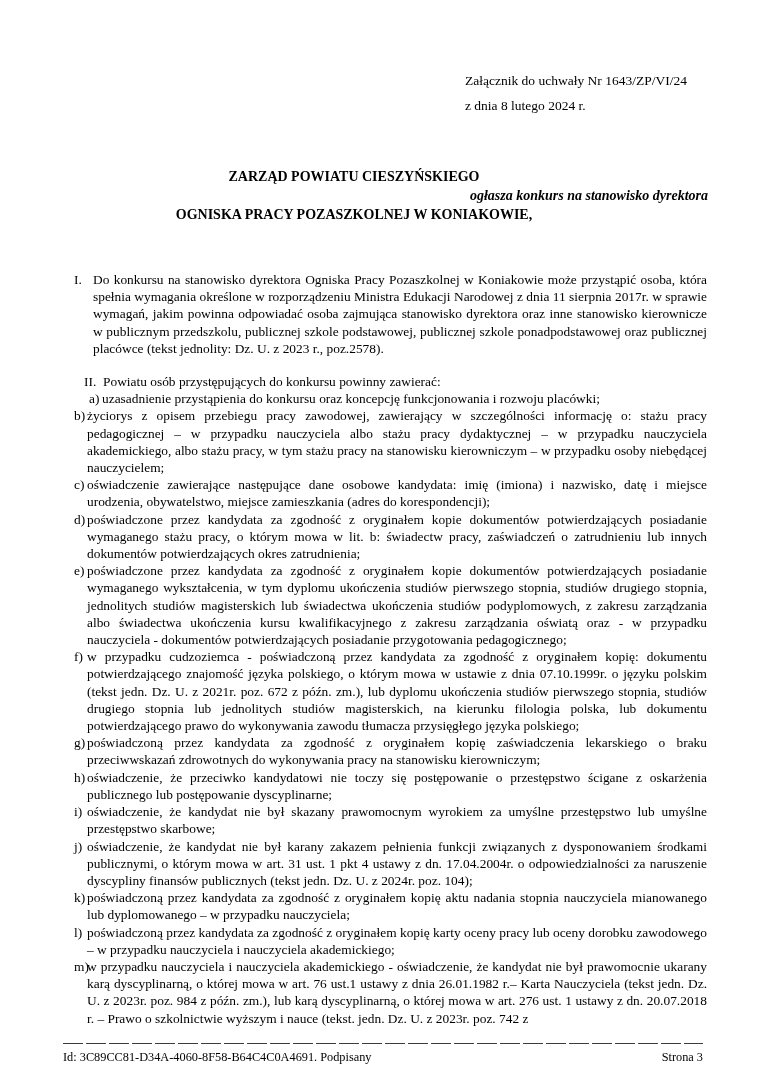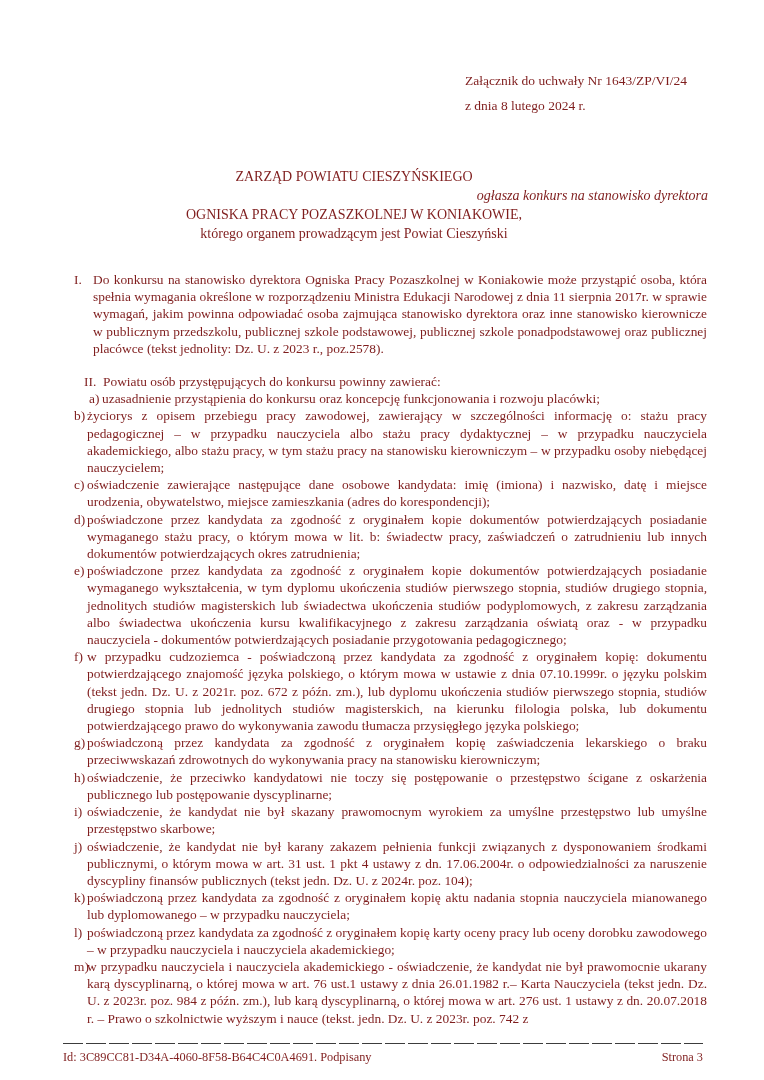--- a/index.html
+++ b/index.html
@@ -5,36 +5,36 @@
   html, body { margin: 0; padding: 0; }
   body {
     width: 764px; height: 1080px;
     background: #e8e8e8;
     font-family: "Liberation Serif", "DejaVu Serif", serif;
   }
   .page {
     position: relative;
     width: 764px; height: 1080px;
     background: #ffffff;
-    color: #7f1d1d;
+    color: #000000;
     overflow: hidden;
   }
   .attach-block {
     position: absolute;
     left: 465px; top: 68px;
     font-size: 13.5px;
     line-height: 25px;
     white-space: nowrap;
   }
   .title-block {
     position: absolute;
     left: 0; top: 167px;
     width: 708px;
     text-align: center;
-    font-weight: normal;
+    font-weight: bold;
     font-size: 14px;
     line-height: 19px;
   }
   .title-block .italic-line { font-style: italic; text-align: right; }
   .doc-body {
     position: absolute;
     left: 74px; top: 271px;
     width: 633px;
     font-size: 13.4px;
     line-height: 17.2px;
@@ -72,21 +72,20 @@
 
   <div class="attach-block">
     <div>Załącznik do uchwały Nr 1643/ZP/VI/24</div>
     <div>z dnia 8 lutego 2024 r.</div>
   </div>
 
   <div class="title-block">
     <div>ZARZĄD POWIATU CIESZYŃSKIEGO</div>
     <div class="italic-line">ogłasza konkurs na stanowisko dyrektora</div>
     <div>OGNISKA PRACY POZASZKOLNEJ W KONIAKOWIE,</div>
-    <div>którego organem prowadzącym jest Powiat Cieszyński</div>
   </div>
 
   <div class="doc-body">
 
     <div class="doc-item item-roman">
       <span class="marker">I.</span>
       <span>Do konkursu na stanowisko dyrektora Ogniska Pracy Pozaszkolnej w Koniakowie może przystąpić osoba, która spełnia wymagania określone w rozporządzeniu Ministra Edukacji Narodowej z dnia 11 sierpnia 2017r. w sprawie wymagań, jakim powinna odpowiadać osoba zajmująca stanowisko dyrektora oraz inne stanowisko kierownicze w publicznym przedszkolu, publicznej szkole podstawowej, publicznej szkole ponadpodstawowej oraz publicznej placówce (tekst jednolity: Dz. U. z 2023 r., poz.2578).</span>
     </div>
 
     <div class="doc-item item-roman2">
@@ -134,21 +133,21 @@
       <span>oświadczenie, że przeciwko kandydatowi nie toczy się postępowanie o przestępstwo ścigane z oskarżenia publicznego lub postępowanie dyscyplinarne;</span>
     </div>
 
     <div class="doc-item item-letter">
       <span class="marker">i)</span>
       <span>oświadczenie, że kandydat nie był skazany prawomocnym wyrokiem za umyślne przestępstwo lub umyślne przestępstwo skarbowe;</span>
     </div>
 
     <div class="doc-item item-letter">
       <span class="marker">j)</span>
-      <span>oświadczenie, że kandydat nie był karany zakazem pełnienia funkcji związanych z dysponowaniem środkami publicznymi, o którym mowa w art. 31 ust. 1 pkt 4 ustawy z dn. 17.06.2004r. o odpowiedzialności za naruszenie dyscypliny finansów publicznych (tekst jedn. Dz. U. z 2024r. poz. 104);</span>
+      <span>oświadczenie, że kandydat nie był karany zakazem pełnienia funkcji związanych z dysponowaniem środkami publicznymi, o którym mowa w art. 31 ust. 1 pkt 4 ustawy z dn. 17.04.2004r. o odpowiedzialności za naruszenie dyscypliny finansów publicznych (tekst jedn. Dz. U. z 2024r. poz. 104);</span>
     </div>
 
     <div class="doc-item item-letter">
       <span class="marker">k)</span>
       <span>poświadczoną przez kandydata za zgodność z oryginałem kopię aktu nadania stopnia nauczyciela mianowanego lub dyplomowanego – w przypadku nauczyciela;</span>
     </div>
 
     <div class="doc-item item-letter">
       <span class="marker">l)</span>
       <span>poświadczoną przez kandydata za zgodność z oryginałem kopię karty oceny pracy lub oceny dorobku zawodowego – w przypadku nauczyciela i nauczyciela akademickiego;</span>

